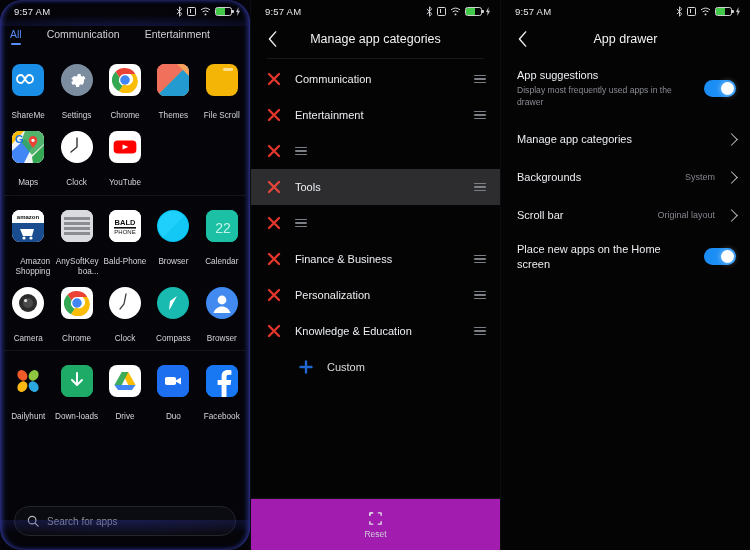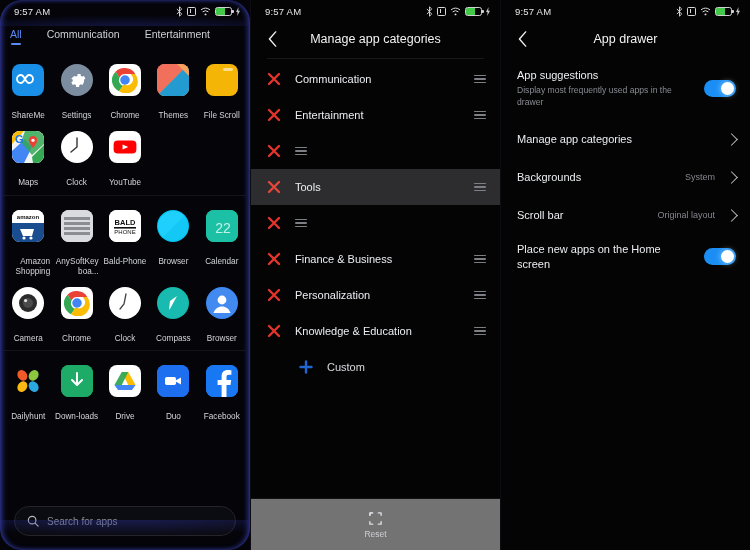--- a/index.html
+++ b/index.html
@@ -89,21 +89,21 @@
   .cat{ display:flex; align-items:center; gap:14px; padding:11px 14px 11px 16px; }
   .cat.active{ background:#2d2d30; }
   .cat-x{ width:14px; height:14px; flex:none; }
   .cat-plus{ width:14px; height:14px; flex:none; }
   .cat-label{ flex:1; font-size:11px; color:#eceef2; }
   .cat-drag{ width:12px; display:flex; flex-direction:column; gap:2.4px; flex:none; }
   .cat-drag i{ height:1.3px; background:#7d7f86; border-radius:1px; display:block; }
   .cat.clipped{ opacity:.9;margin-left:32px; }
 
   
-  .resetbar{ position:absolute; left:0; right:0; bottom:0; height:52px; background:#737373;
+  .resetbar{ position:absolute; left:0; right:0; bottom:0; height:52px; background:#a21caf;
       border-top:1px solid #141418; display:flex; flex-direction:column; align-items:center;
       justify-content:center; gap:3px; z-index:20; }
   .reset-ico{ width:15px; height:15px; }
   .reset-lbl{ font-size:8.5px; color:#cfd0d5; }
 
   
   .nrow{ display:flex; align-items:center; padding:13px 14px 13px 16px; gap:8px; }
   .nrow-label{ flex:1; font-size:11px; color:#eceef2; }
   .nrow-value{ font-size:9px; color:#85878f; }
   .chev{ width:9px; height:9px; border-right:1.4px solid #b9bac0; border-top:1.4px solid #b9bac0;

